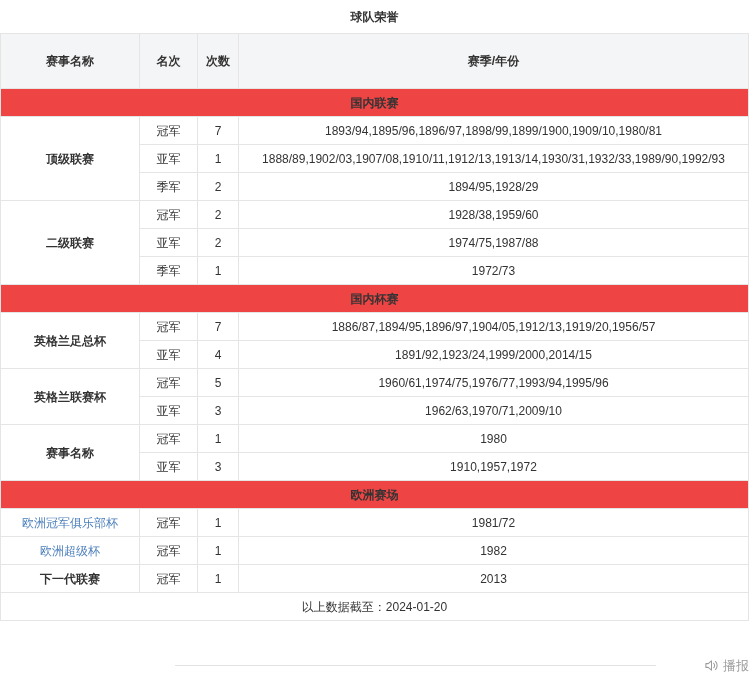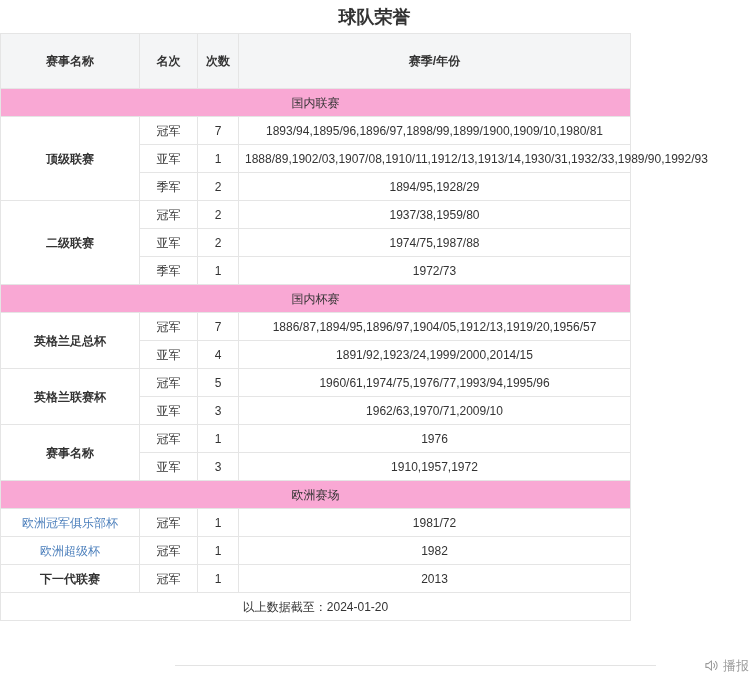--- a/index.html
+++ b/index.html
@@ -3,35 +3,35 @@
 <meta charset="utf-8">
 <style>
   :root { --link:#4a7ebb; --border:#e5e5e5; --header_bg:#f4f5f6; --text:#333333; --muted:#9b9b9b; }
   * { box-sizing:border-box; }
   html,body { margin:0; padding:0; }
   body {
     width:749px; height:690px; overflow:hidden; background:#fff;
     font-family:"Liberation Sans","DejaVu Sans",sans-serif; color:var(--text);
   }
   .page-title {
-    text-align:center; font-size:18px; font-weight:700; color:var(--text);
+    text-align:center; font-size:12px; font-weight:700; color:var(--text);
     padding:10px 0 9px 0; line-height:14px;
   }
   table.honors {
-    width:631px; border-collapse:collapse; table-layout:fixed;
+    width:749px; border-collapse:collapse; table-layout:fixed;
   }
   .honors th, .honors td {
     border:1px solid var(--border); text-align:center; font-size:12px;
     color:var(--text); padding:0 6px; line-height:18px;
   }
   .honors th {
     background:var(--header_bg); font-weight:700; height:55px;
   }
   .honors td { height:28px; }
-  .section-cell { font-weight:400; background:#f9a8d4; }
+  .section-cell { font-weight:700; background:#ef4444; }
   .group-name { font-weight:700; }
   a.comp-link { color:var(--link); font-weight:400; text-decoration:none; cursor:pointer; }
   .footnote-cell { height:26px; padding-right:168px; font-weight:400; }
   .next-section {
     display:flex; align-items:center; margin:37px 0 0 175px; width:574px;
   }
   .divider { flex:1; height:1px; background:#e3e3e3; margin-right:48px; }
   .broadcast {
     display:flex; align-items:flex-start; color:var(--muted); font-size:13px;
     cursor:pointer; white-space:nowrap;
@@ -75,21 +75,21 @@
     </tr>
     <tr>
       <td>季军</td>
       <td>2</td>
       <td>1894/95,1928/29</td>
     </tr>
     <tr>
       <td rowspan="3" class="group-name">二级联赛</td>
       <td>冠军</td>
       <td>2</td>
-      <td>1937/38,1959/80</td>
+      <td>1928/38,1959/60</td>
     </tr>
     <tr>
       <td>亚军</td>
       <td>2</td>
       <td>1974/75,1987/88</td>
     </tr>
     <tr>
       <td>季军</td>
       <td>1</td>
       <td>1972/73</td>
@@ -117,21 +117,21 @@
     </tr>
     <tr>
       <td>亚军</td>
       <td>3</td>
       <td>1962/63,1970/71,2009/10</td>
     </tr>
     <tr>
       <td rowspan="2" class="group-name">赛事名称</td>
       <td>冠军</td>
       <td>1</td>
-      <td>1976</td>
+      <td>1980</td>
     </tr>
     <tr>
       <td>亚军</td>
       <td>3</td>
       <td>1910,1957,1972</td>
     </tr>
 
     <tr>
       <td colspan="4" class="section-cell">欧洲赛场</td>
     </tr>

